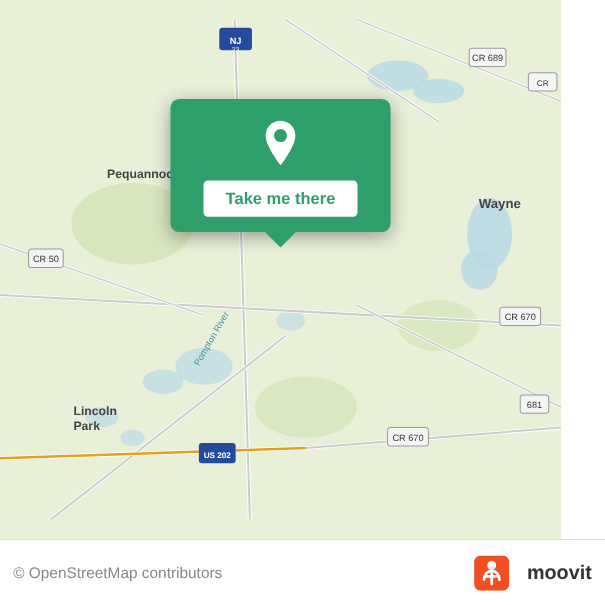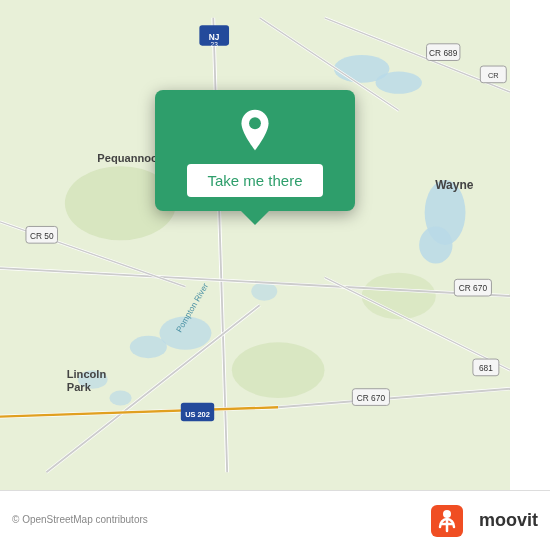--- a/index.html
+++ b/index.html
@@ -50,21 +50,21 @@
       margin-bottom: 12px;
     }
 
     #popup-button {
       background: #ffffff;
       color: #2e9e6b;
       border: none;
       border-radius: 4px;
       padding: 8px 20px;
       font-size: 15px;
-      font-weight: 400;
+      font-weight: 700;
       cursor: pointer;
       white-space: nowrap;
     }
 
     
     #popup-card::after {
       content: '';
       position: absolute;
       bottom: -14px;
       left: 50%;
@@ -88,21 +88,21 @@
       padding: 0 12px;
     }
 
     #footer-left {
       display: flex;
       flex-direction: column;
       justify-content: center;
     }
 
     #footer-attribution {
-      font-size: 10px;
+      font-size: 14px;
       color: #888;
       margin-bottom: 2px;
       text-align: center;
     }
 
     #footer-title {
       font-size: 13px;
       color: #222;
       font-weight: 400;
     }

